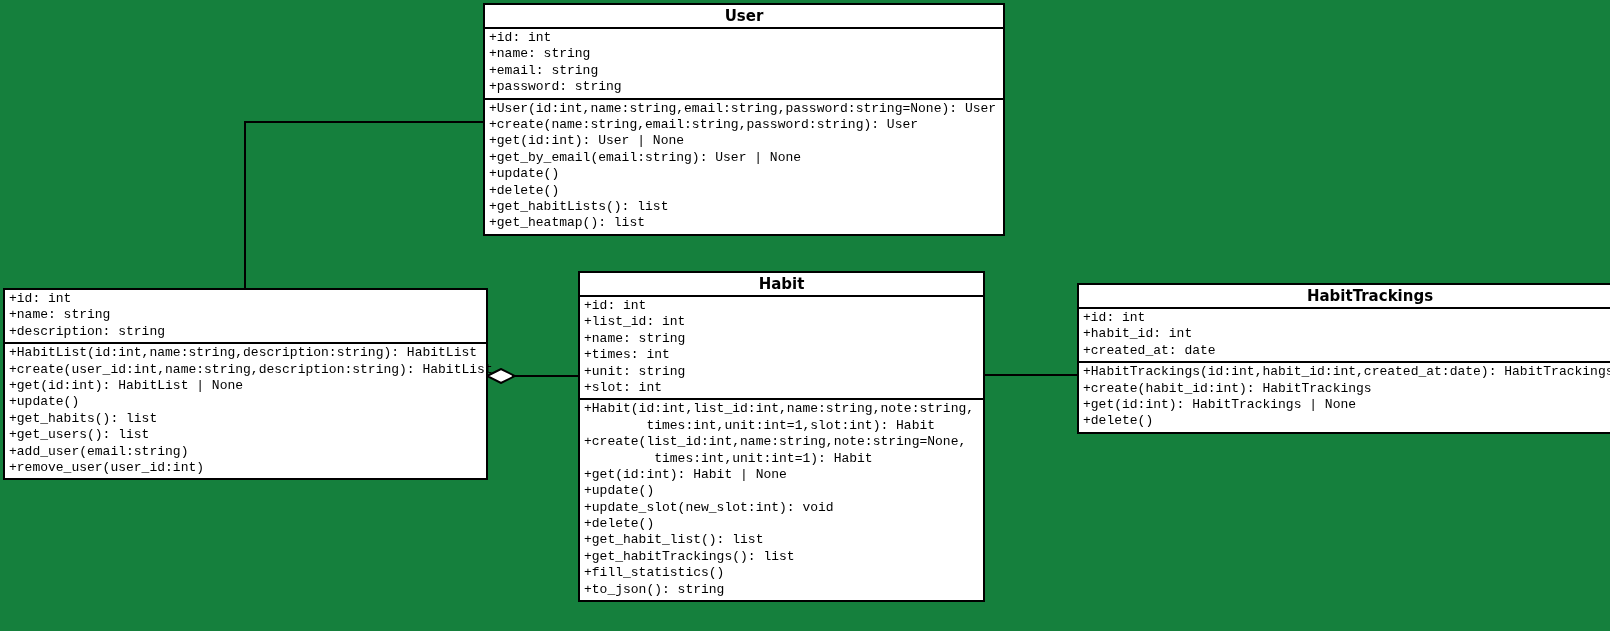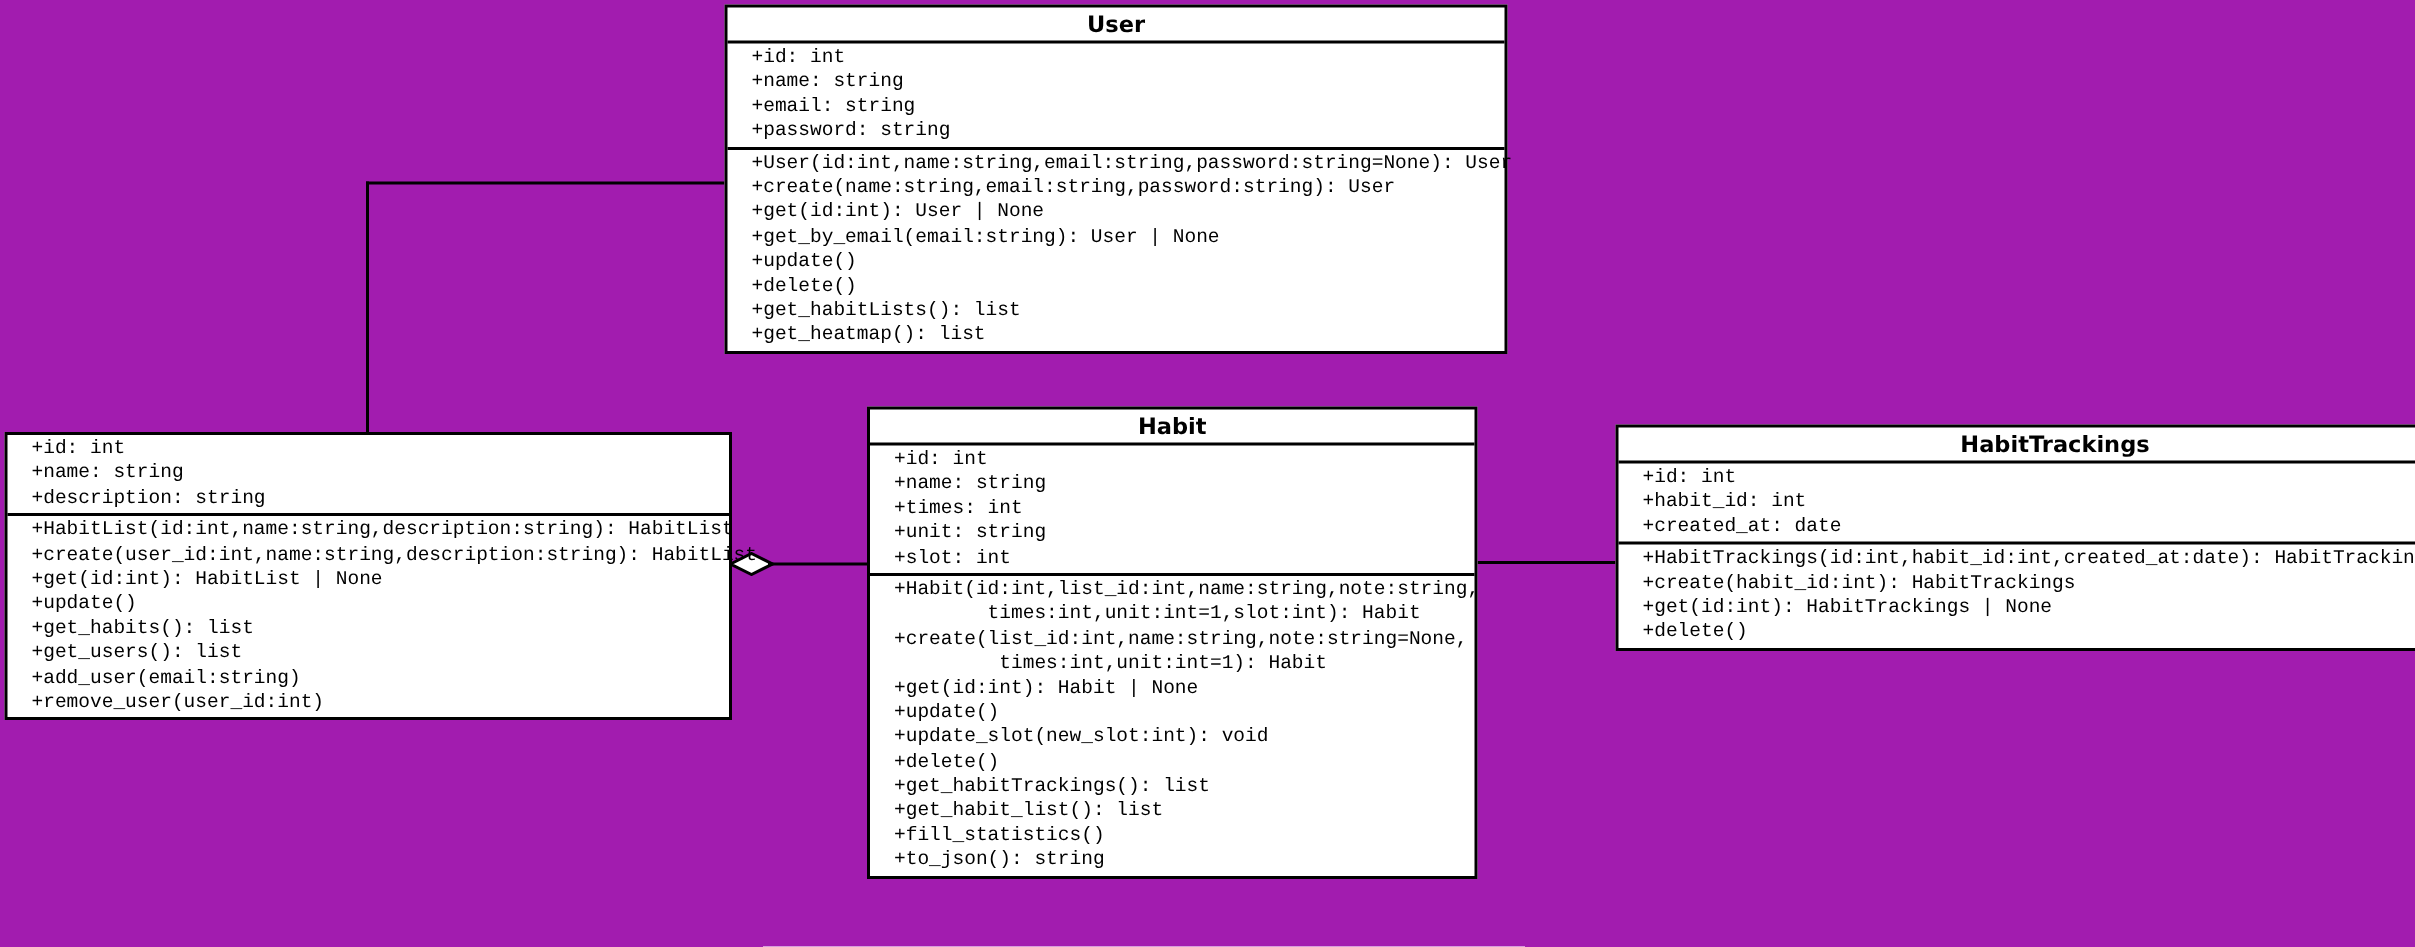--- a/index.html
+++ b/index.html
@@ -1,20 +1,20 @@
 <!DOCTYPE html>
 <html><head>
 <meta charset="utf-8">
 <style>
   html, body { margin: 0; padding: 0; background: #fff; }
   .canvas {
     position: relative;
     width: 1610px;
     height: 631px;
-    background: #a21caf;
+    background: #15803d;
     overflow: hidden;
     font-family: "Liberation Mono", "DejaVu Sans Mono", monospace;
     font-size: 13px;
     color: #000;
   }
   .uml-class {
     position: absolute;
     background: #ffffff;
     border: 2px solid #000;
     box-sizing: border-box;
@@ -36,21 +36,21 @@
   }
   .uml-methods {
     padding: 1px 0 2px 0;
     overflow: visible;
     border-radius: 30px;
   }
   .row {
     white-space: pre;
     line-height: 16.4px;
     height: 16.4px;
-    padding-left: 16px;
+    padding-left: 4px;
     overflow: visible;
   }
   
   #box-user          { left: 483px; top: 3px;   width: 522px; }
   #box-habitlist     { left: 3px;   top: 288px; width: 485px; }
   #box-habit         { left: 578px; top: 271px; width: 407px; }
   #box-habittrackings{ left: 1077px;top: 283px; width: 586px; }
   
   .seg { position: absolute; background: #000; }
   #conn-user-habitlist-h { left: 244px; top: 121px; width: 239px; height: 2px; }
@@ -109,36 +109,37 @@
         <div class="row">+get_users(): list</div>
         <div class="row">+add_user(email:string)</div>
         <div class="row">+remove_user(user_id:int)</div>
       </div>
   </div>
 
   <div class="uml-class" id="box-habit">
     <div class="uml-title">Habit</div>
     <div class="uml-attrs">
         <div class="row">+id: int</div>
+        <div class="row">+list_id: int</div>
         <div class="row">+name: string</div>
         <div class="row">+times: int</div>
         <div class="row">+unit: string</div>
         <div class="row">+slot: int</div>
       </div>
     <div class="uml-methods">
         <div class="row">+Habit(id:int,list_id:int,name:string,note:string,</div>
         <div class="row">        times:int,unit:int=1,slot:int): Habit</div>
         <div class="row">+create(list_id:int,name:string,note:string=None,</div>
         <div class="row">         times:int,unit:int=1): Habit</div>
         <div class="row">+get(id:int): Habit | None</div>
         <div class="row">+update()</div>
         <div class="row">+update_slot(new_slot:int): void</div>
         <div class="row">+delete()</div>
+        <div class="row">+get_habit_list(): list</div>
         <div class="row">+get_habitTrackings(): list</div>
-        <div class="row">+get_habit_list(): list</div>
         <div class="row">+fill_statistics()</div>
         <div class="row">+to_json(): string</div>
       </div>
   </div>
 
   <div class="uml-class" id="box-habittrackings">
     <div class="uml-title">HabitTrackings</div>
     <div class="uml-attrs">
         <div class="row">+id: int</div>
         <div class="row">+habit_id: int</div>

